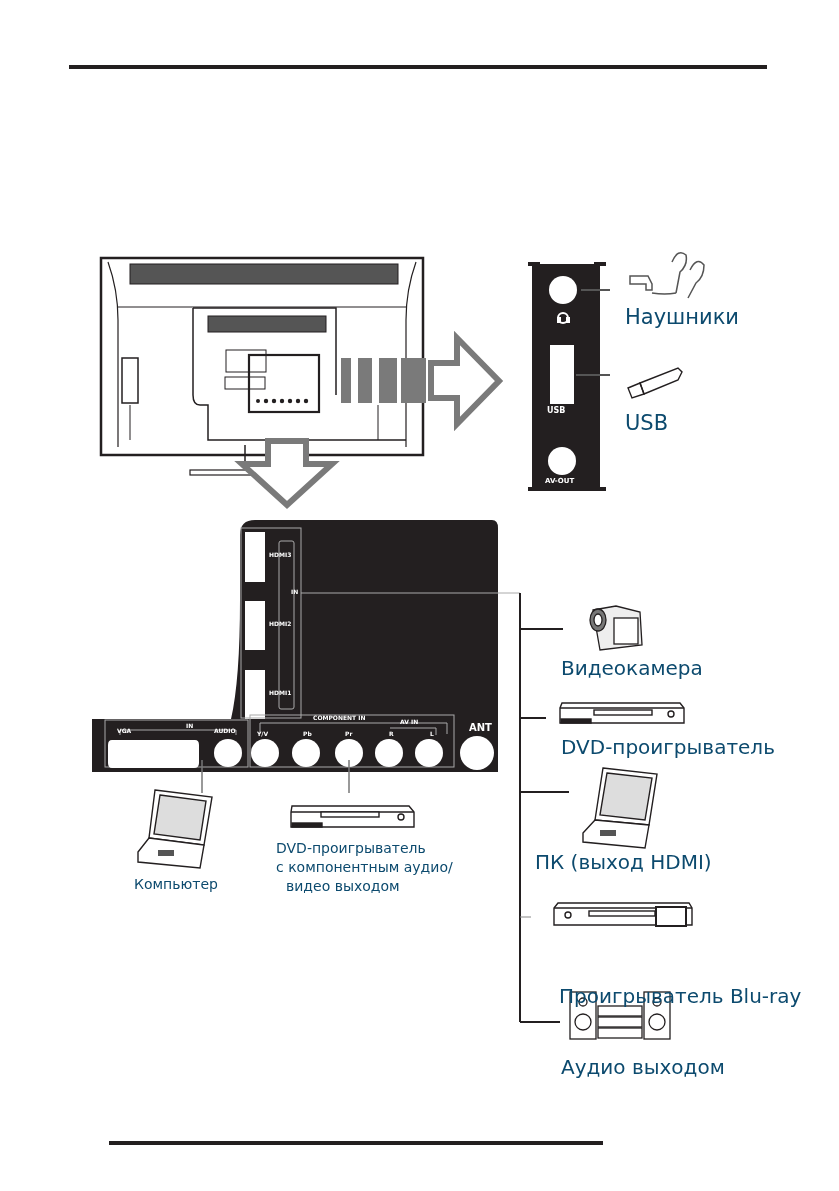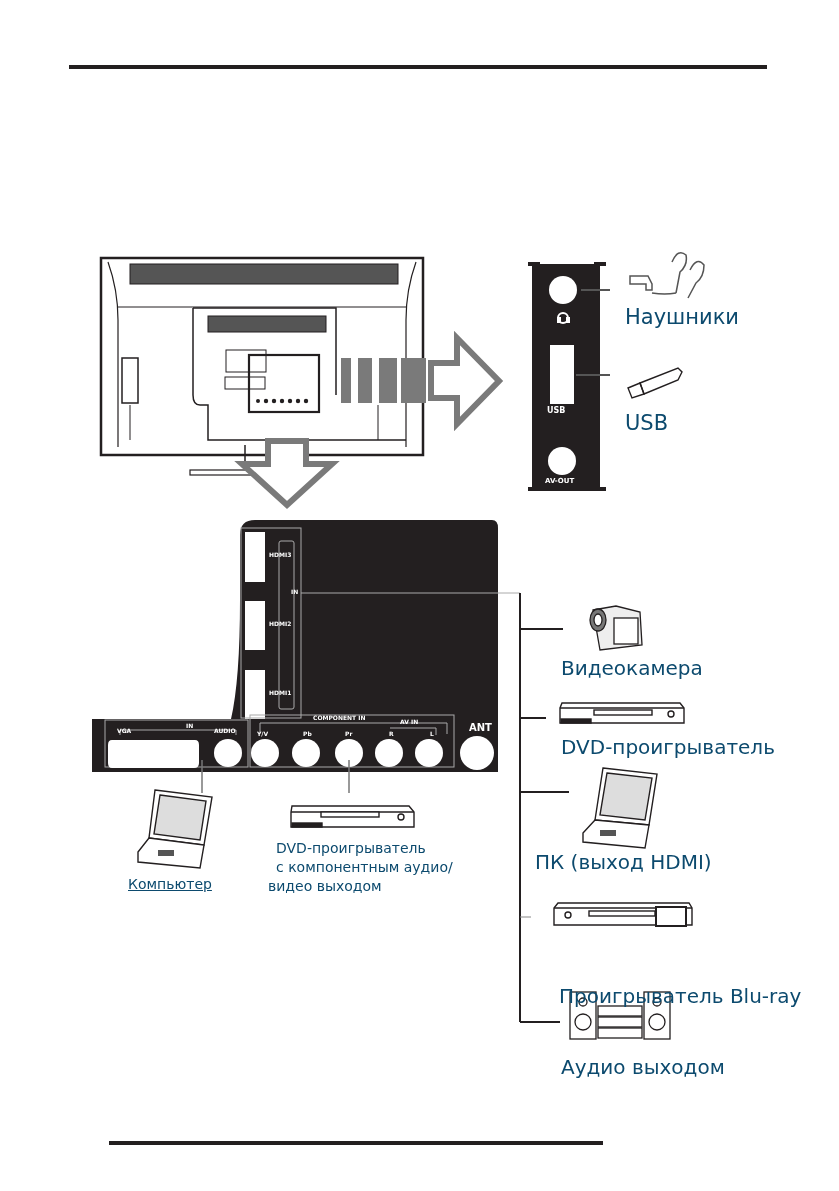--- a/index.html
+++ b/index.html
@@ -196,22 +196,22 @@
 <div class="port-txt" style="left:257px;top:730px;font-size:6px;">Y/V</div>
 <div class="port-txt" style="left:303px;top:730px;font-size:6px;">Pb</div>
 <div class="port-txt" style="left:345px;top:730px;font-size:6px;">Pr</div>
 <div class="port-txt" style="left:389px;top:730px;font-size:6px;">R</div>
 <div class="port-txt" style="left:430px;top:730px;font-size:6px;">L</div>
 <div class="port-txt" style="left:469px;top:722px;font-size:10px;">ANT</div>
 
 <div class="lbl lbl-big" style="left:625px;top:305px;">Наушники</div>
 <div class="lbl lbl-big" style="left:625px;top:411px;">USB</div>
 
-<div class="lbl lbl-sm" style="left:128px;top:874px;text-decoration:underline;">Компьютер</div>
+<div class="lbl lbl-sm" style="left:134px;top:874px;">Компьютер</div>
 <div class="lbl lbl-sm" style="left:276px;top:838px;">DVD-проигрыватель</div>
 <div class="lbl lbl-sm" style="left:276px;top:857px;">с компонентным аудио/</div>
-<div class="lbl lbl-sm" style="left:268px;top:876px;">видео выходом</div>
+<div class="lbl lbl-sm" style="left:286px;top:876px;">видео выходом</div>
 
 <div class="lbl lbl-med" style="left:561px;top:656px;">Видеокамера</div>
 <div class="lbl lbl-med" style="left:561px;top:735px;">DVD-проигрыватель</div>
 <div class="lbl lbl-med" style="left:535px;top:850px;">ПК (выход HDMI)</div>
 <div class="lbl lbl-med" style="left:559px;top:984px;">Проигрыватель Blu-ray</div>
 <div class="lbl lbl-med" style="left:561px;top:1055px;">Аудио выходом</div>
 
 </body></html>

